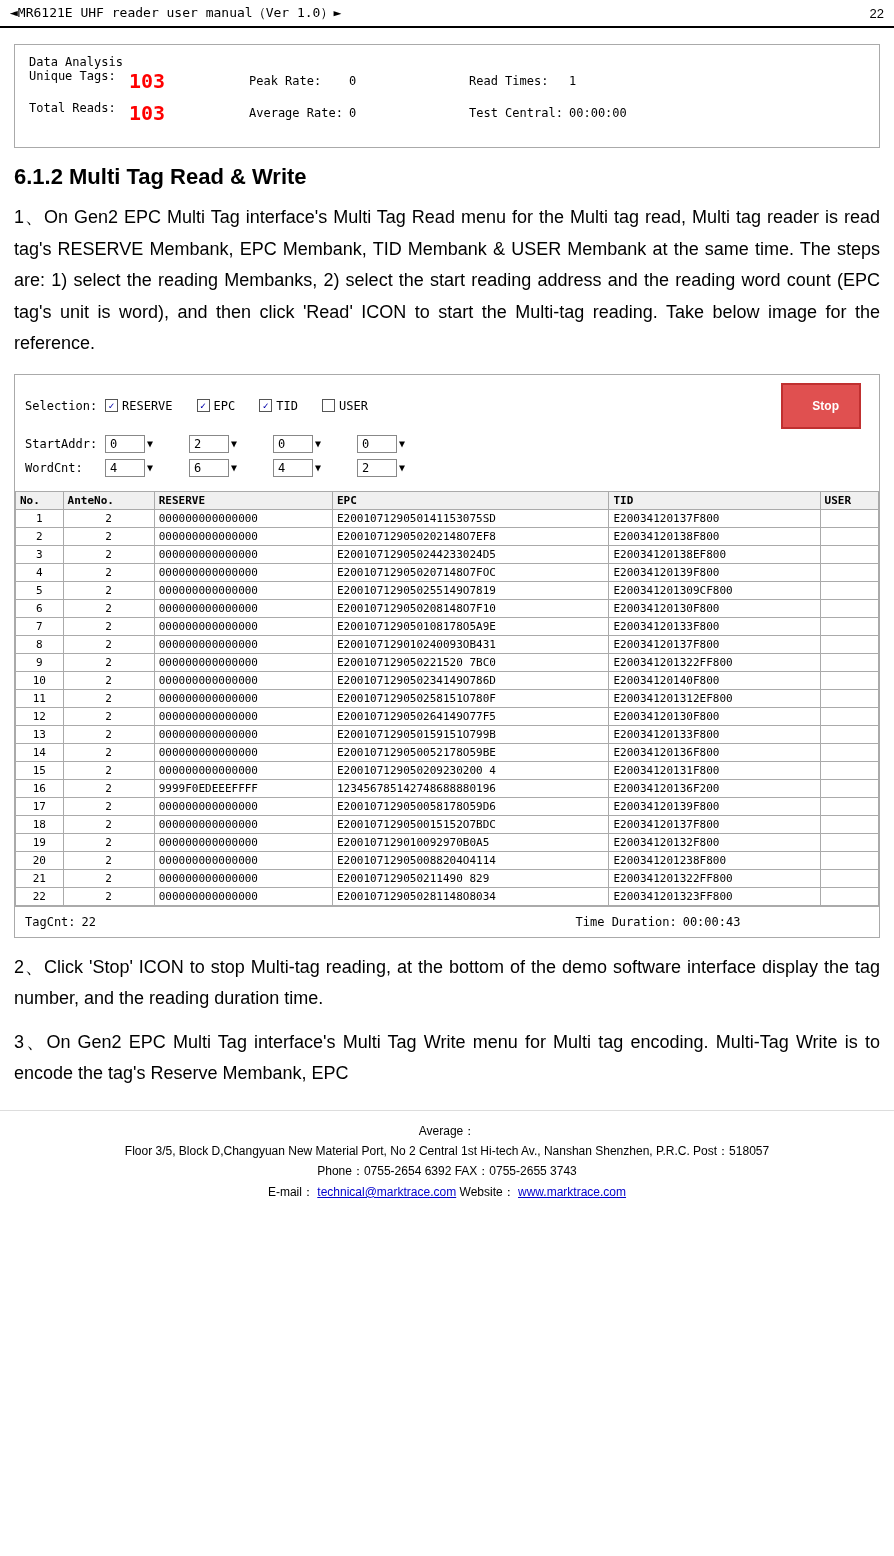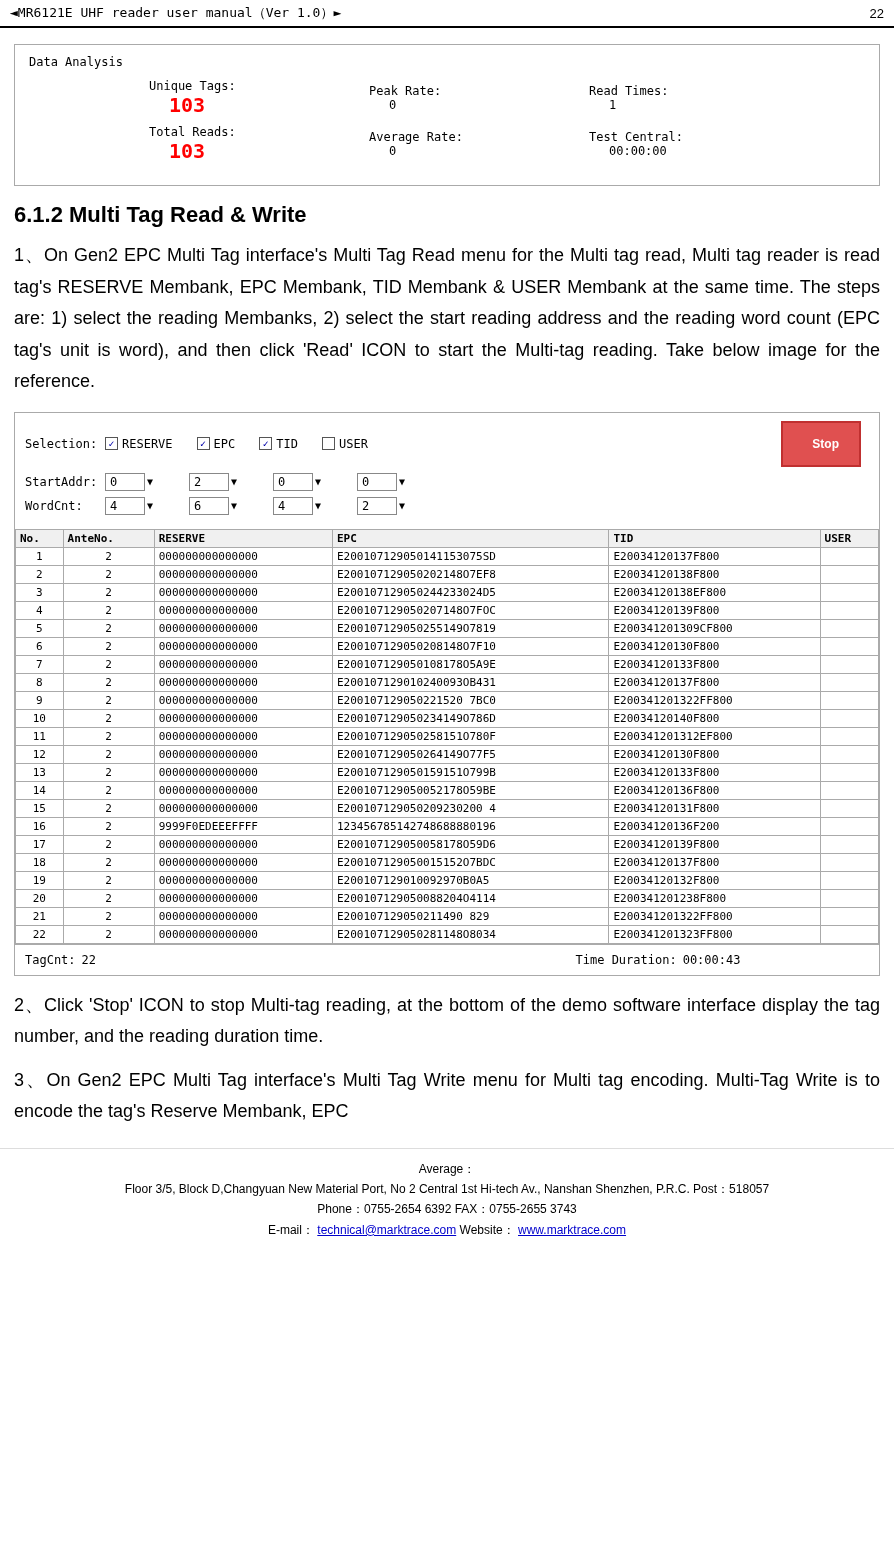--- a/index.html
+++ b/index.html
@@ -28,21 +28,20 @@
     }
 
     .data-analysis-box {
       margin: 16px 14px 10px 14px;
       border: 1px solid #aaa;
       padding: 10px 14px 14px 14px;
     }
     .da-title {
       font-family: monospace;
       font-size: 12px;
-      margin-bottom: 10px;
     }
     .da-row {
       display: flex;
       align-items: center;
       margin-bottom: 8px;
       font-family: monospace;
       font-size: 12px;
     }
     .da-label {
       min-width: 100px;
@@ -53,23 +52,22 @@
       font-weight: bold;
       min-width: 80px;
     }
     .da-value-normal {
       min-width: 80px;
       font-family: monospace;
       font-size: 12px;
     }
     .da-col {
       display: flex;
-      align-items: flex-end;
+      align-items: flex-start;
       min-width: 220px;
-      flex-direction: column;
     }
 
     .section-heading {
       font-size: 22px;
       font-weight: bold;
       margin: 16px 14px 12px 14px;
     }
 
     .body-text {
       font-size: 18px;

